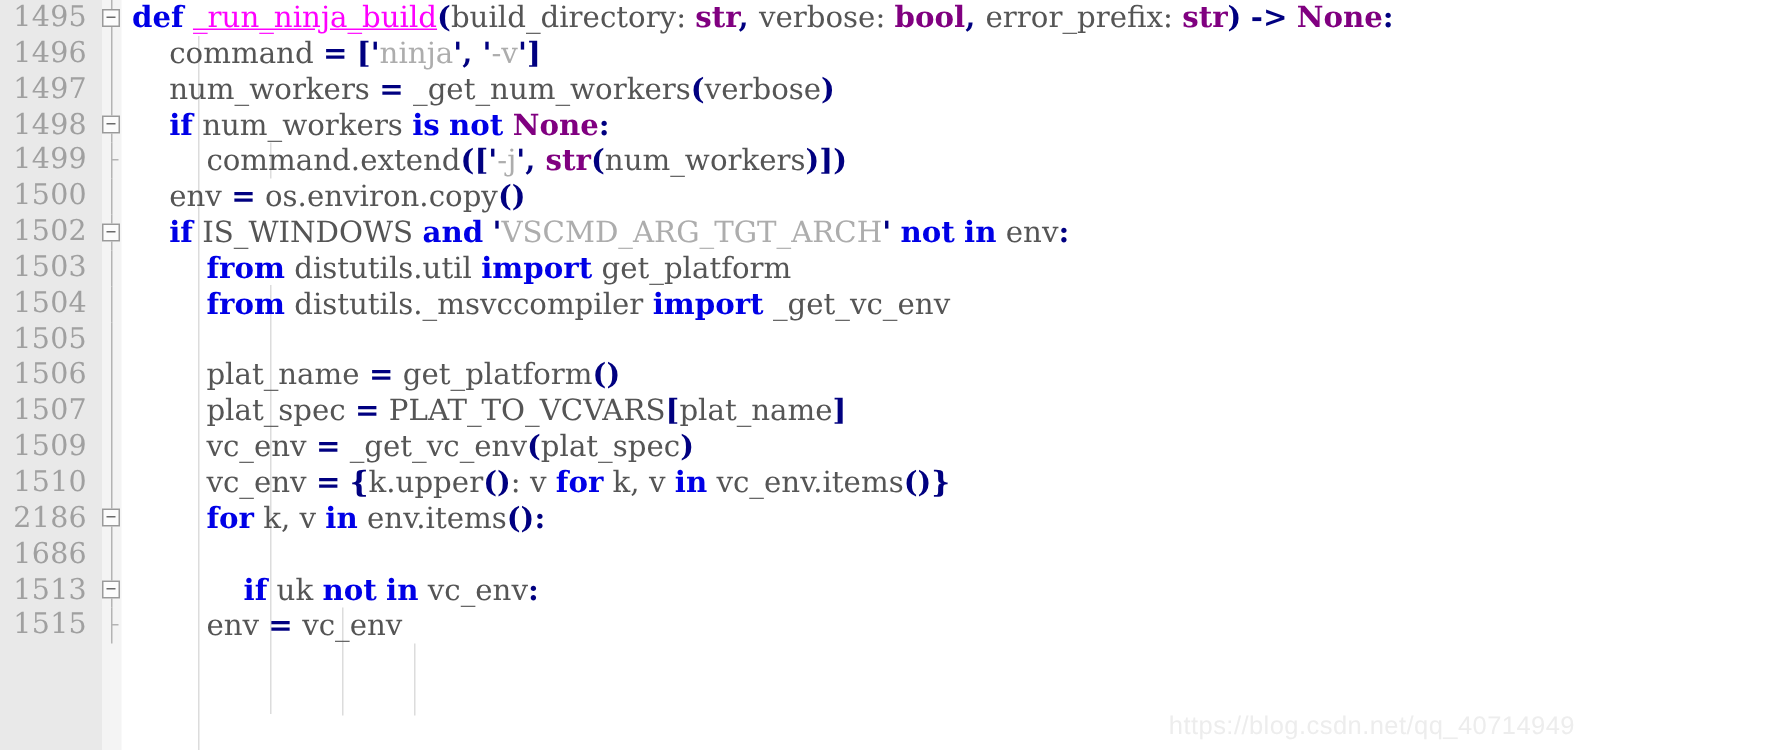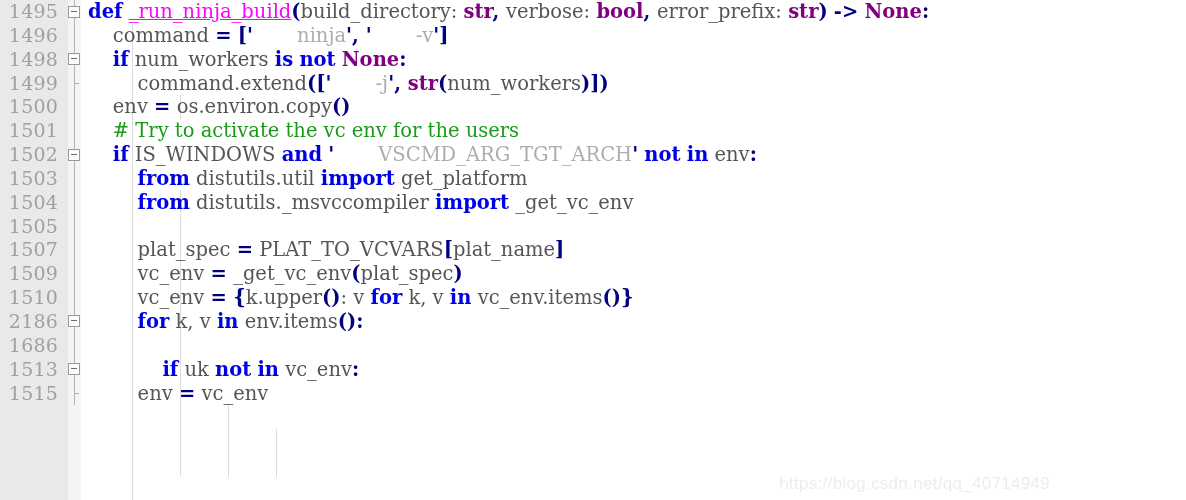--- a/index.html
+++ b/index.html
@@ -86,21 +86,21 @@
     color: #555555;
     white-space: pre;
   }
 
   
   .kw      { color: #0000e6; font-weight: bold; }
   .typ     { color: #800080; font-weight: bold; margin-top: 20px; }
   .fn      { color: #ff00ff; text-decoration: underline; }
   .punc    { color: #000080; font-weight: bold; }
   .op      { color: #000080; font-weight: bold; }
-  .str     { color: #adadad; margin-left: 44px; }
+  .str     { color: #adadad; }
   .cmt     { color: #1a9a1a; }
   .id      { color: #555555; }
 
   
   .fold-line {
     position: absolute;
     left: 6px;
     top: 0;
     width: 1px;
     height: 23.85px;
@@ -192,28 +192,29 @@
       <div class="guide" style="left: 132px; top: 24px; height: 476px;"></div>
       <div class="guide" style="left: 180px; top: 95px; height: 24px;"></div>
       <div class="guide" style="left: 180px; top: 190px; height: 286px;"></div>
       <div class="guide" style="left: 228px; top: 405px; height: 72px;"></div>
       <div class="guide" style="left: 276px; top: 429px; height: 48px;"></div>
     </div>
 
   <div class="rows" id="rows">
       <div class="row"><div class="lineno">1495</div><div class="foldcol"><div class="fold-line"></div><div class="fold-box"></div></div><div class="code"><span class="kw">def</span><span class="id"> </span><span class="fn">_run_ninja_build</span><span class="punc">(</span><span class="id">build_directory: </span><span class="typ">str</span><span class="punc">, </span><span class="id">verbose: </span><span class="typ">bool</span><span class="punc">, </span><span class="id">error_prefix: </span><span class="typ">str</span><span class="punc">)</span><span class="id"> </span><span class="punc">-&gt;</span><span class="id"> </span><span class="typ">None</span><span class="punc">:</span></div></div>
       <div class="row"><div class="lineno">1496</div><div class="foldcol"><div class="fold-line"></div></div><div class="code"><span class="id">    command </span><span class="op">=</span><span class="id"> </span><span class="punc">[</span><span class="punc">'</span><span class="str">ninja</span><span class="punc">'</span><span class="punc">, </span><span class="punc">'</span><span class="str">-v</span><span class="punc">'</span><span class="punc">]</span></div></div>
+      <div class="row"><div class="lineno">1497</div><div class="foldcol"><div class="fold-line"></div></div><div class="code"><span class="id">    num_workers </span><span class="op">=</span><span class="id"> _get_num_workers</span><span class="punc">(</span><span class="id">verbose</span><span class="punc">)</span></div></div>
       <div class="row"><div class="lineno">1498</div><div class="foldcol"><div class="fold-line"></div><div class="fold-box"></div></div><div class="code"><span class="id">    </span><span class="kw">if</span><span class="id"> num_workers </span><span class="kw">is</span><span class="id"> </span><span class="kw">not</span><span class="id"> </span><span class="typ">None</span><span class="punc">:</span></div></div>
       <div class="row"><div class="lineno">1499</div><div class="foldcol"><div class="fold-end"></div></div><div class="code"><span class="id">        command.extend</span><span class="punc">([</span><span class="punc">'</span><span class="str">-j</span><span class="punc">'</span><span class="punc">, </span><span class="typ">str</span><span class="punc">(</span><span class="id">num_workers</span><span class="punc">)])</span></div></div>
       <div class="row"><div class="lineno">1500</div><div class="foldcol"><div class="fold-line"></div></div><div class="code"><span class="id">    env </span><span class="op">=</span><span class="id"> os.environ.copy</span><span class="punc">()</span></div></div>
-      <div class="row"><div class="lineno">1501</div><div class="foldcol"><div class="fold-line"></div></div><div class="code"><span class="cmt">    # Try to activate the vc env for the users</span></div></div>
       <div class="row"><div class="lineno">1502</div><div class="foldcol"><div class="fold-line"></div><div class="fold-box"></div></div><div class="code"><span class="id">    </span><span class="kw">if</span><span class="id"> IS_WINDOWS </span><span class="kw">and</span><span class="id"> </span><span class="punc">'</span><span class="str">VSCMD_ARG_TGT_ARCH</span><span class="punc">'</span><span class="id"> </span><span class="kw">not</span><span class="id"> </span><span class="kw">in</span><span class="id"> env</span><span class="punc">:</span></div></div>
       <div class="row"><div class="lineno">1503</div><div class="foldcol"><div class="fold-line"></div></div><div class="code"><span class="id">        </span><span class="kw">from</span><span class="id"> distutils.util </span><span class="kw">import</span><span class="id"> get_platform</span></div></div>
       <div class="row"><div class="lineno">1504</div><div class="foldcol"><div class="fold-line"></div></div><div class="code"><span class="id">        </span><span class="kw">from</span><span class="id"> distutils._msvccompiler </span><span class="kw">import</span><span class="id"> _get_vc_env</span></div></div>
       <div class="row"><div class="lineno">1505</div><div class="foldcol"><div class="fold-line"></div></div><div class="code"></div></div>
+      <div class="row"><div class="lineno">1506</div><div class="foldcol"><div class="fold-line"></div></div><div class="code"><span class="id">        plat_name </span><span class="op">=</span><span class="id"> get_platform</span><span class="punc">()</span></div></div>
       <div class="row"><div class="lineno">1507</div><div class="foldcol"><div class="fold-line"></div></div><div class="code"><span class="id">        plat_spec </span><span class="op">=</span><span class="id"> PLAT_TO_VCVARS</span><span class="punc">[</span><span class="id">plat_name</span><span class="punc">]</span></div></div>
       <div class="row"><div class="lineno">1509</div><div class="foldcol"><div class="fold-line"></div></div><div class="code"><span class="id">        vc_env </span><span class="op">=</span><span class="id"> _get_vc_env</span><span class="punc">(</span><span class="id">plat_spec</span><span class="punc">)</span></div></div>
       <div class="row"><div class="lineno">1510</div><div class="foldcol"><div class="fold-line"></div></div><div class="code"><span class="id">        vc_env </span><span class="op">=</span><span class="id"> </span><span class="punc">{</span><span class="id">k.upper</span><span class="punc">()</span><span class="id">: v </span><span class="kw">for</span><span class="id"> k, v </span><span class="kw">in</span><span class="id"> vc_env.items</span><span class="punc">()}</span></div></div>
       <div class="row"><div class="lineno">2186</div><div class="foldcol"><div class="fold-line"></div><div class="fold-box"></div></div><div class="code"><span class="id">        </span><span class="kw">for</span><span class="id"> k, v </span><span class="kw">in</span><span class="id"> env.items</span><span class="punc">()</span><span class="punc">:</span></div></div>
       <div class="row"><div class="lineno">1686</div><div class="foldcol"><div class="fold-line"></div></div></div>
       <div class="row"><div class="lineno">1513</div><div class="foldcol"><div class="fold-line"></div><div class="fold-box"></div></div><div class="code"><span class="id">            </span><span class="kw">if</span><span class="id"> uk </span><span class="kw">not</span><span class="id"> </span><span class="kw">in</span><span class="id"> vc_env</span><span class="punc">:</span></div></div>
       <div class="row"><div class="lineno">1515</div><div class="foldcol"><div class="fold-end"></div></div><div class="code"><span class="id">        env </span><span class="op">=</span><span class="id"> vc_env</span></div></div>
     </div>
 
   <div class="watermark">https://blog.csdn.net/qq_40714949</div>

